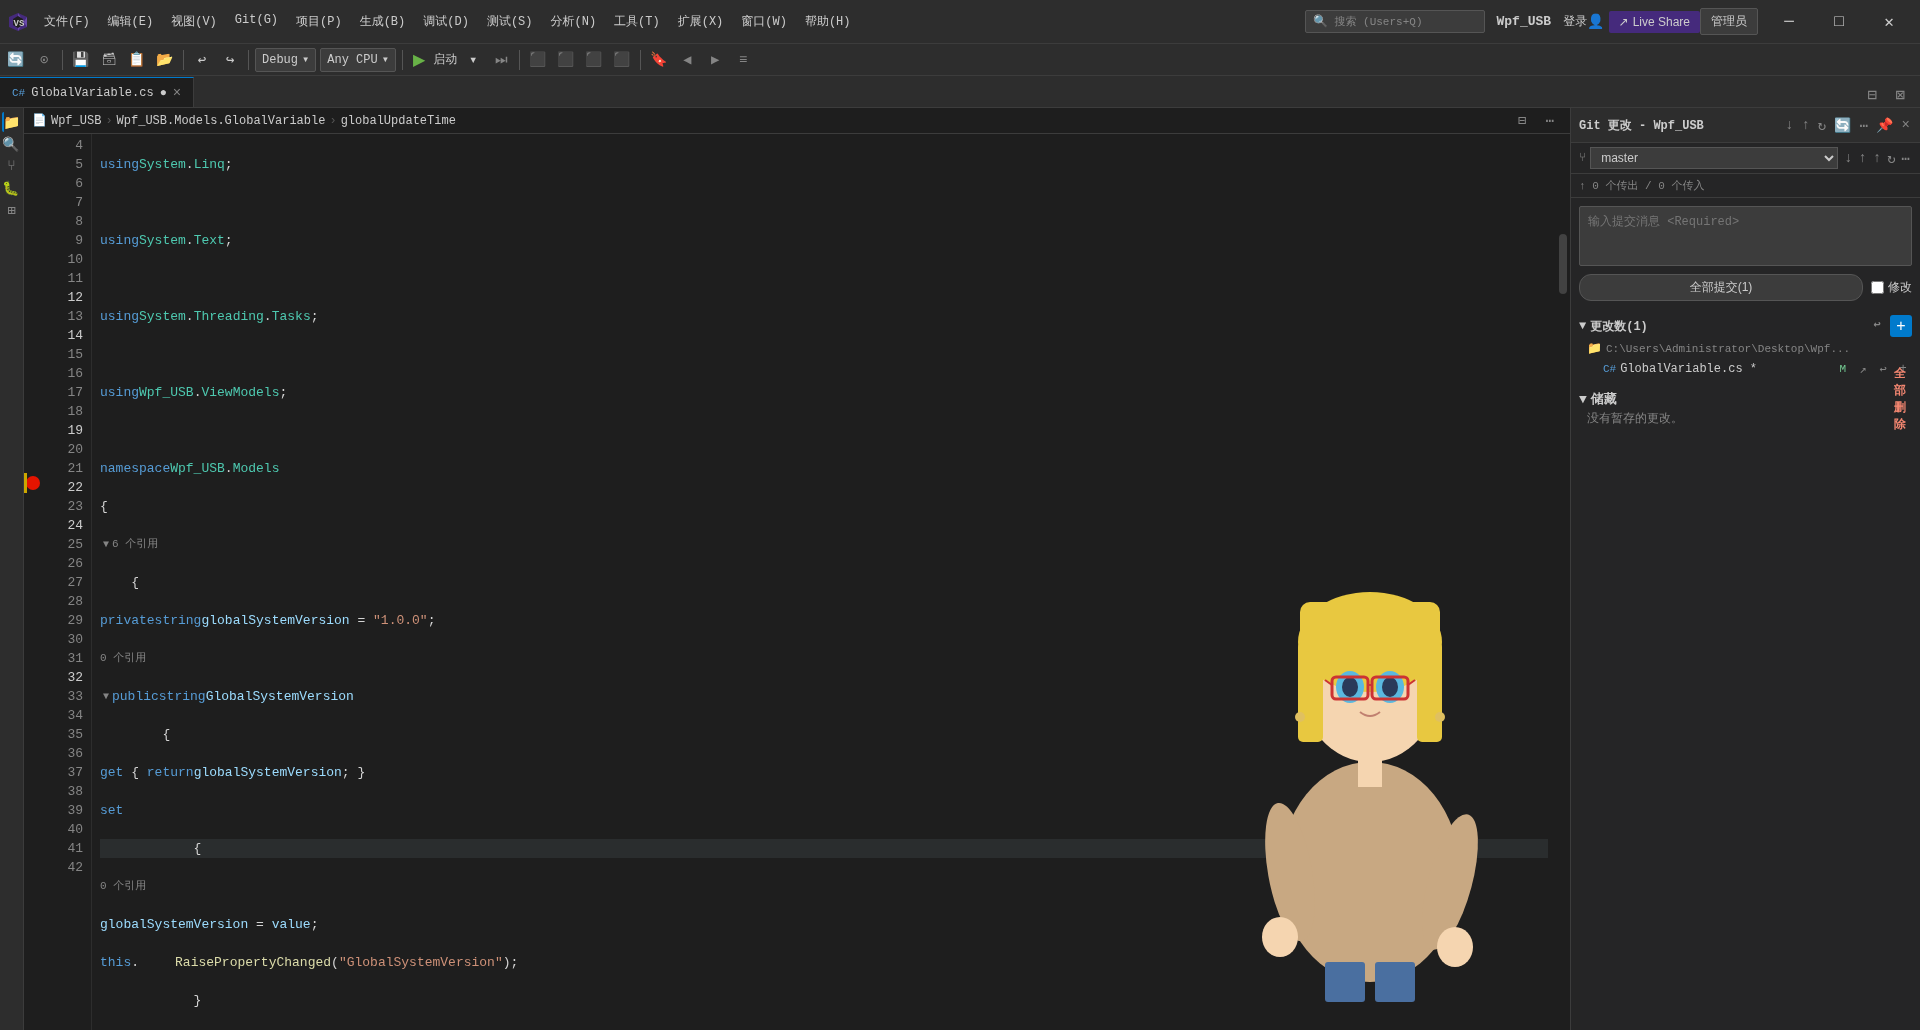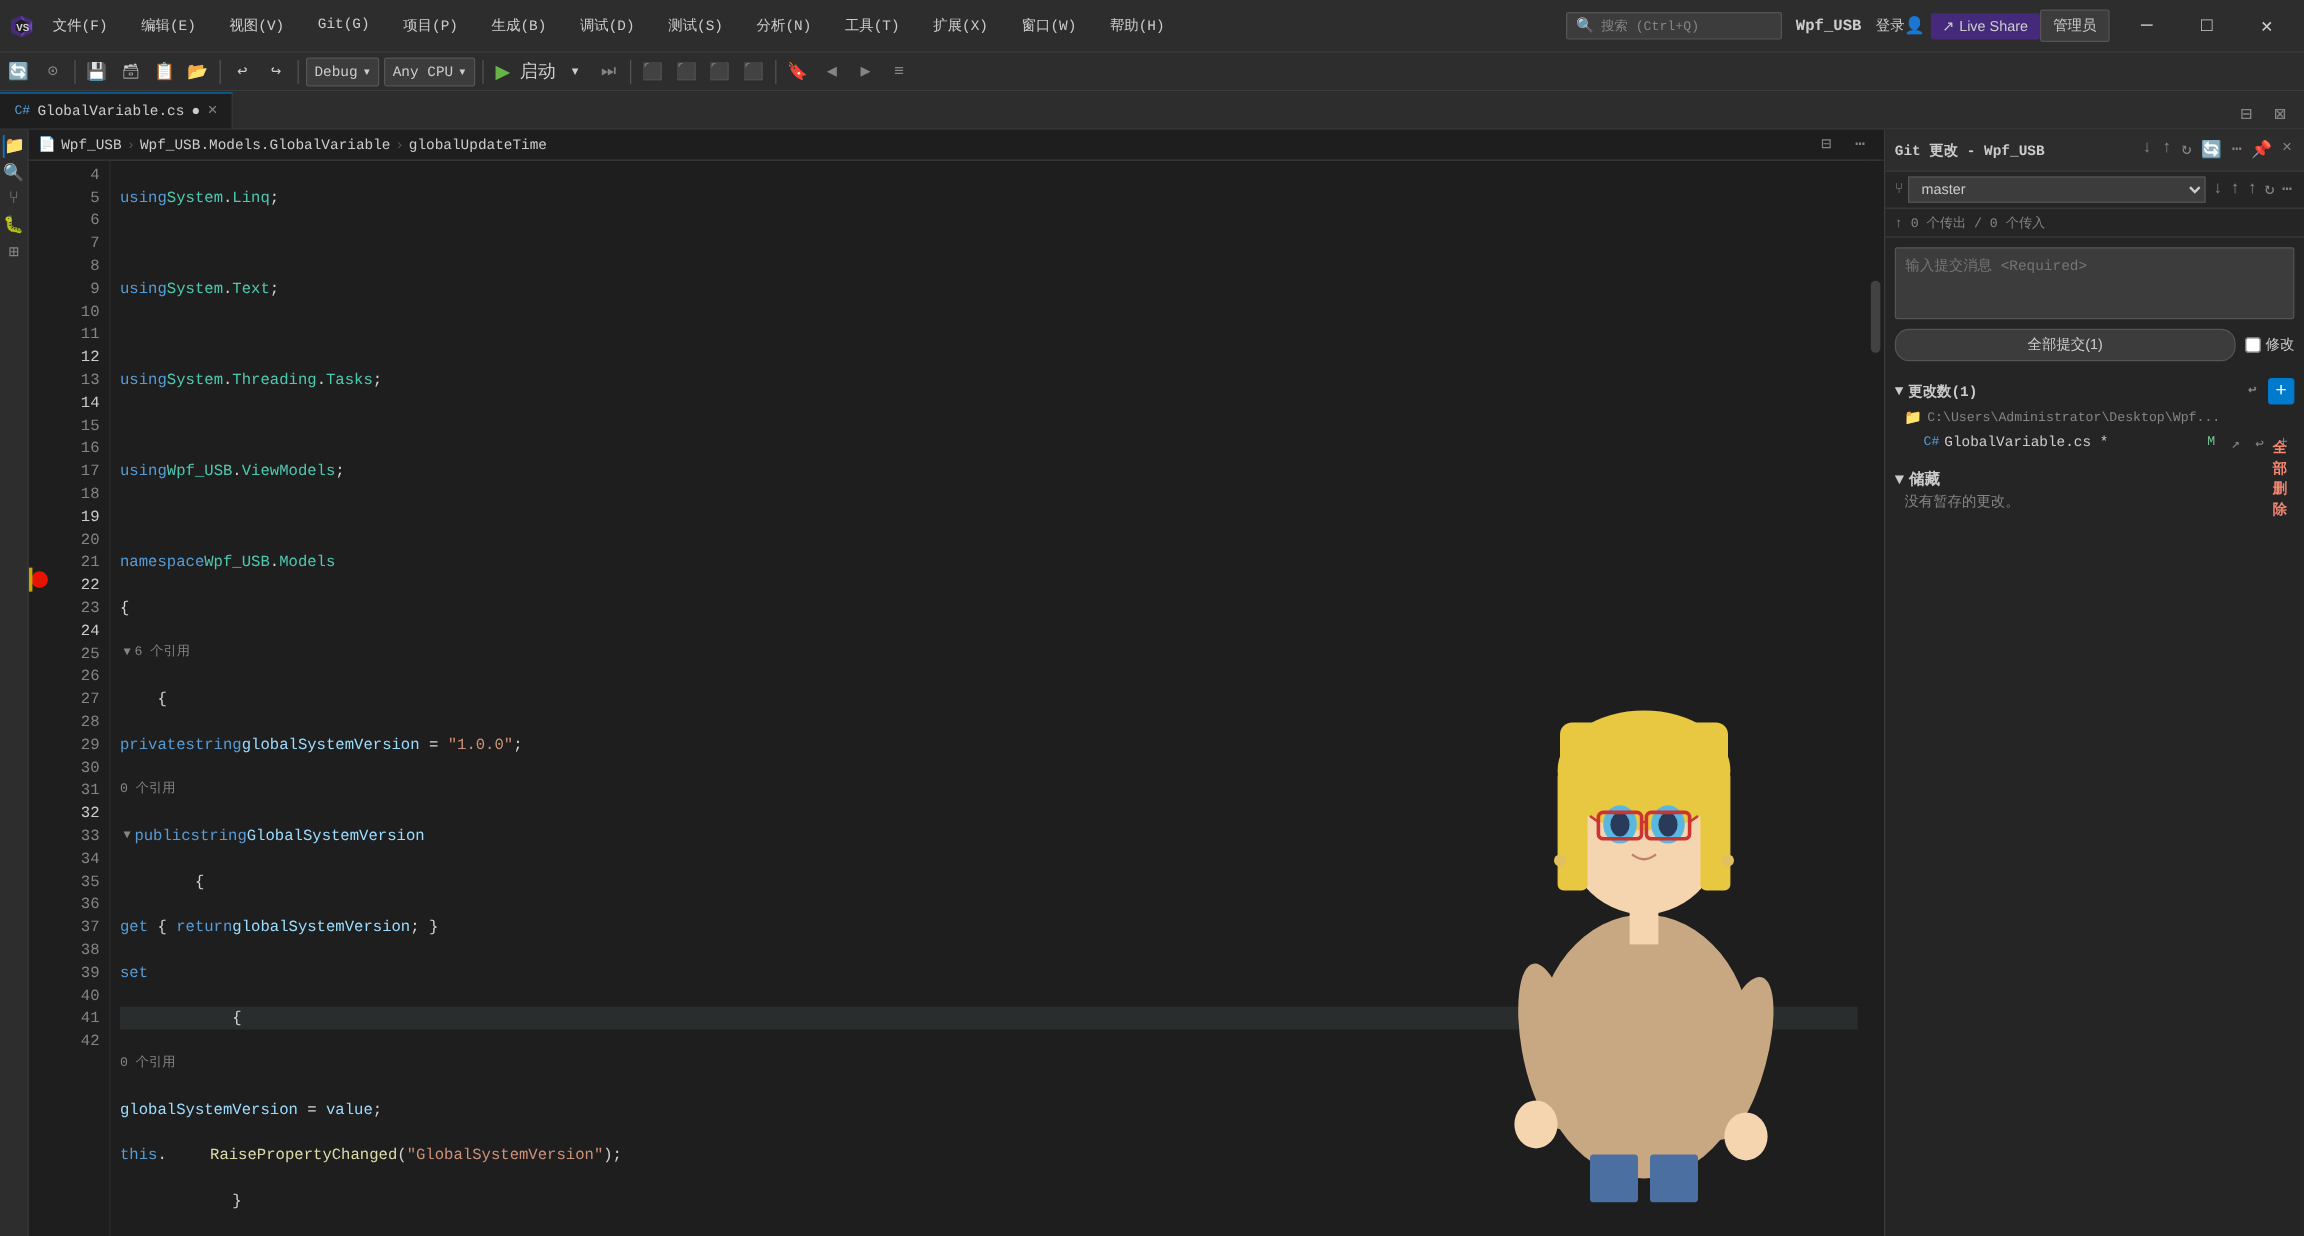--- a/index.html
+++ b/index.html
@@ -25,21 +25,21 @@
     .title-bar-logo {
       width: 20px;
       height: 20px;
       margin-right: 8px;
       display: flex;
       align-items: center;
       justify-content: center;
     }
     .title-bar-menus {
       display: flex;
-      gap: 12px;
+      gap: 2px;
       flex: 1;
     }
     .title-menu-item {
       padding: 4px 8px;
       font-size: 12px;
       color: #cccccc;
       cursor: pointer;
       border-radius: 2px;
     }
     .title-bar-search {
@@ -514,21 +514,21 @@
     <span class="title-menu-item">调试(D)</span>
     <span class="title-menu-item">测试(S)</span>
     <span class="title-menu-item">分析(N)</span>
     <span class="title-menu-item">工具(T)</span>
     <span class="title-menu-item">扩展(X)</span>
     <span class="title-menu-item">窗口(W)</span>
     <span class="title-menu-item">帮助(H)</span>
   </div>
   <div class="title-bar-search">
     <span>🔍</span>
-    <span style="font-size:11px;color:#858585;">搜索 (Ctrl+Q)</span>
+    <span style="font-size:11px;color:#858585;">搜索 (Users+Q)</span>
   </div>
   <div class="title-bar-project">Wpf_USB</div>
   <span class="login-btn">登录</span>
   <span style="color:#858585;font-size:14px;">👤</span>
   <button class="live-share-btn">
     <span style="font-size:12px;">↗</span>
     <span>Live Share</span>
   </button>
   <button class="admin-btn">管理员</button>
   <div class="title-bar-controls">
@@ -554,21 +554,21 @@
   <div class="toolbar-dropdown">
     <span>Debug</span>
     <span>▾</span>
   </div>
   <div class="toolbar-dropdown">
     <span>Any CPU</span>
     <span>▾</span>
   </div>
   <div class="toolbar-separator"></div>
   <button class="run-btn">▶</button>
-  <span style="color:#ccc;font-size:15px;text-align:center;">启动</span>
+  <span style="color:#ccc;font-size:12px;text-align:center;">启动</span>
   <div class="toolbar-btn">▾</div>
   <div class="toolbar-btn" style="color:#858585;">⏭</div>
   <div class="toolbar-separator"></div>
   <div class="toolbar-btn" style="color:#858585;">⬛</div>
   <div class="toolbar-btn" style="color:#858585;">⬛</div>
   <div class="toolbar-btn" style="color:#858585;">⬛</div>
   <div class="toolbar-btn" style="color:#858585;">⬛</div>
   <div class="toolbar-separator"></div>
   <div class="toolbar-btn" style="color:#858585;">🔖</div>
   <div class="toolbar-btn" style="color:#858585;">◀</div>

